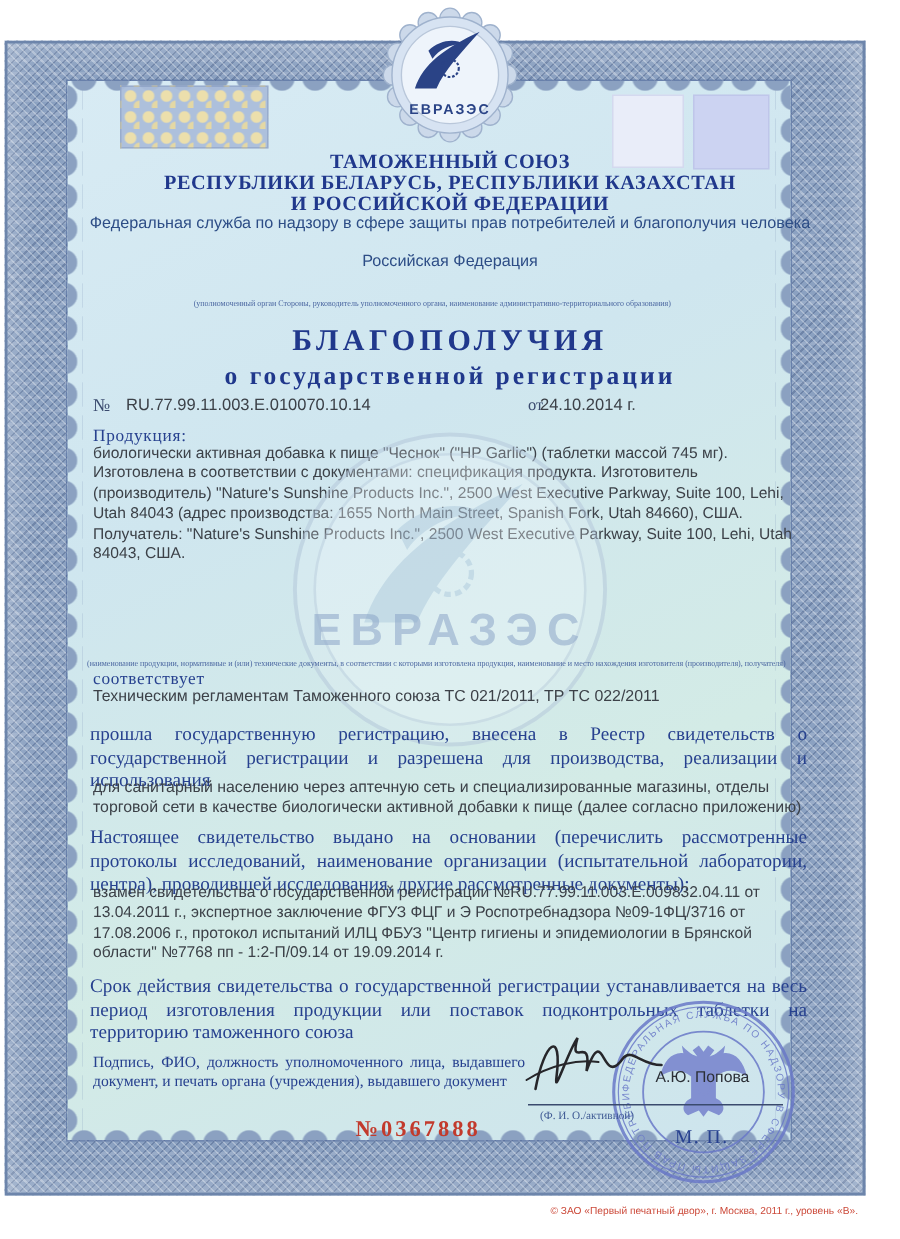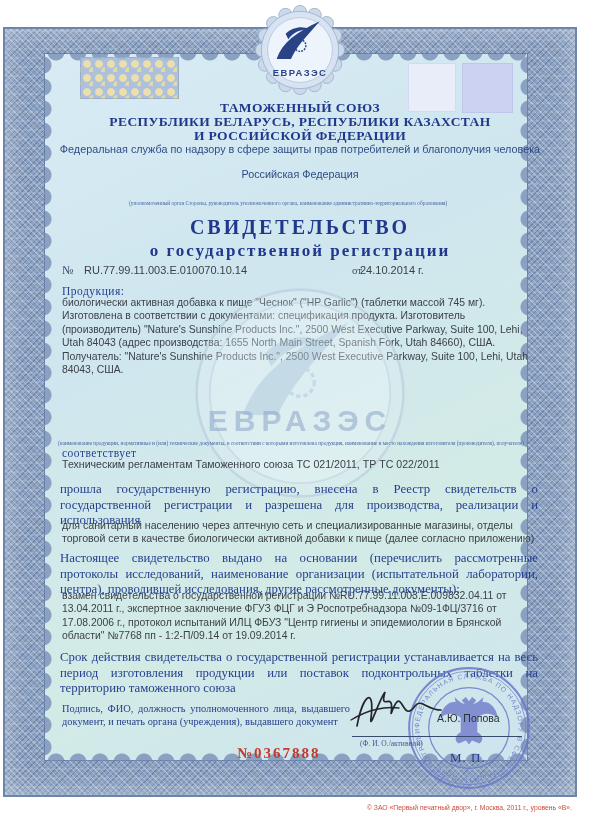--- a/index.html
+++ b/index.html
@@ -110,21 +110,21 @@
     </svg>
   </div>
 
   <div class="abs ctr h-serif" style="left:60px;top:100px;width:480px;">ТАМОЖЕННЫЙ СОЮЗ</div>
   <div class="abs ctr h-serif" style="left:60px;top:114px;width:480px;">РЕСПУБЛИКИ БЕЛАРУСЬ, РЕСПУБЛИКИ КАЗАХСТАН</div>
   <div class="abs ctr h-serif" style="left:60px;top:128px;width:480px;">И РОССИЙСКОЙ ФЕДЕРАЦИИ</div>
   <div class="abs ctr sansnavy agency" style="left:55px;top:143px;width:490px;">Федеральная служба по надзору в сфере защиты прав потребителей и благополучия человека</div>
   <div class="abs ctr sansnavy agency" style="left:60px;top:168px;width:480px;">Российская Федерация</div>
   <div class="abs serifblue tiny ctr" style="left:95px;top:200px;width:420px;">(уполномоченный орган Стороны, руководитель уполномоченного органа, наименование административно-территориального образования)</div>
 
-  <div class="abs ctr serifblue title-main" style="left:60px;top:216px;width:480px;">СВИДЕТЕЛЬСТВО</div>
+  <div class="abs ctr serifblue title-main" style="left:60px;top:216px;width:480px;">БЛАГОПОЛУЧИЯ</div>
   <div class="abs ctr serifblue title-sub" style="left:60px;top:241px;width:480px;">о государственной регистрации</div>
 
   <div class="abs serifblue numrow" style="left:62px;top:263px;font-size:12px;color:#3a4a6e;">№</div>
   <div class="abs sansdark numrow" style="left:84px;top:264px;">RU.77.99.11.003.Е.010070.10.14</div>
   <div class="abs serifblue numrow" style="left:352px;top:264px;color:#3a4a6e;">от</div>
   <div class="abs sansdark numrow" style="left:360px;top:264px;">24.10.2014 г.</div>
 
   <div class="abs serifblue" style="left:62px;top:285px;font-size:11.5px;letter-spacing:.5px;">Продукция:</div>
   <div class="abs sansdark para-sans" style="left:62px;top:296px;width:480px;">биологически активная добавка к пище "Чеснок" ("HP Garlic") (таблетки массой 745 мг). Изготовлена в соответствии с документами: спецификация продукта. Изготовитель (производитель) "Nature's Sunshine Products Inc.", 2500 West Executive Parkway, Suite 100, Lehi, Utah 84043 (адрес производства: 1655 North Main Street, Spanish Fork, Utah 84660), США.  Получатель: "Nature's Sunshine Products Inc.", 2500 West Executive Parkway, Suite 100, Lehi, Utah 84043, США.</div>
 

